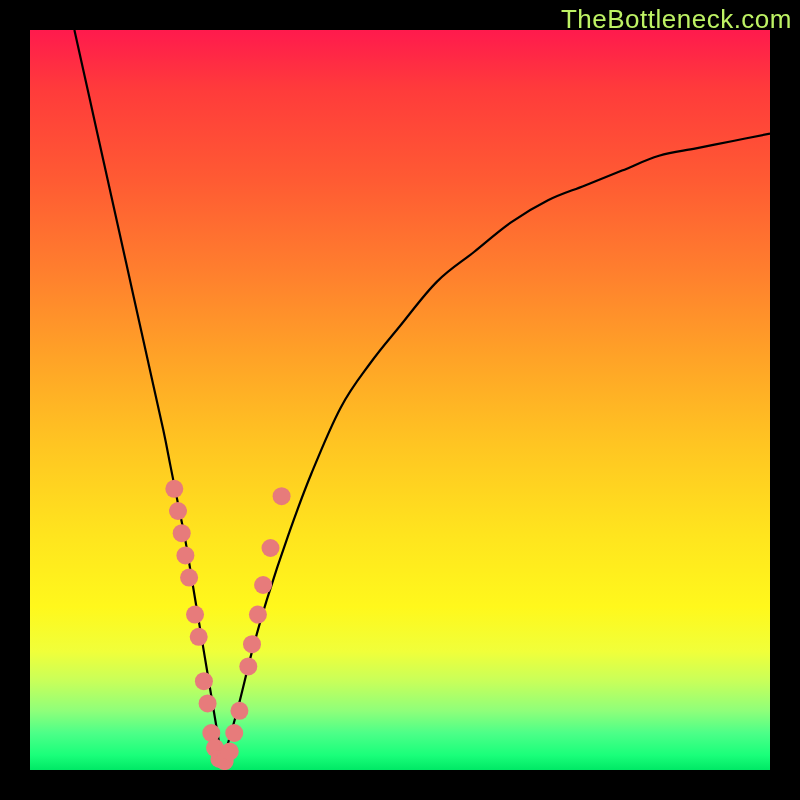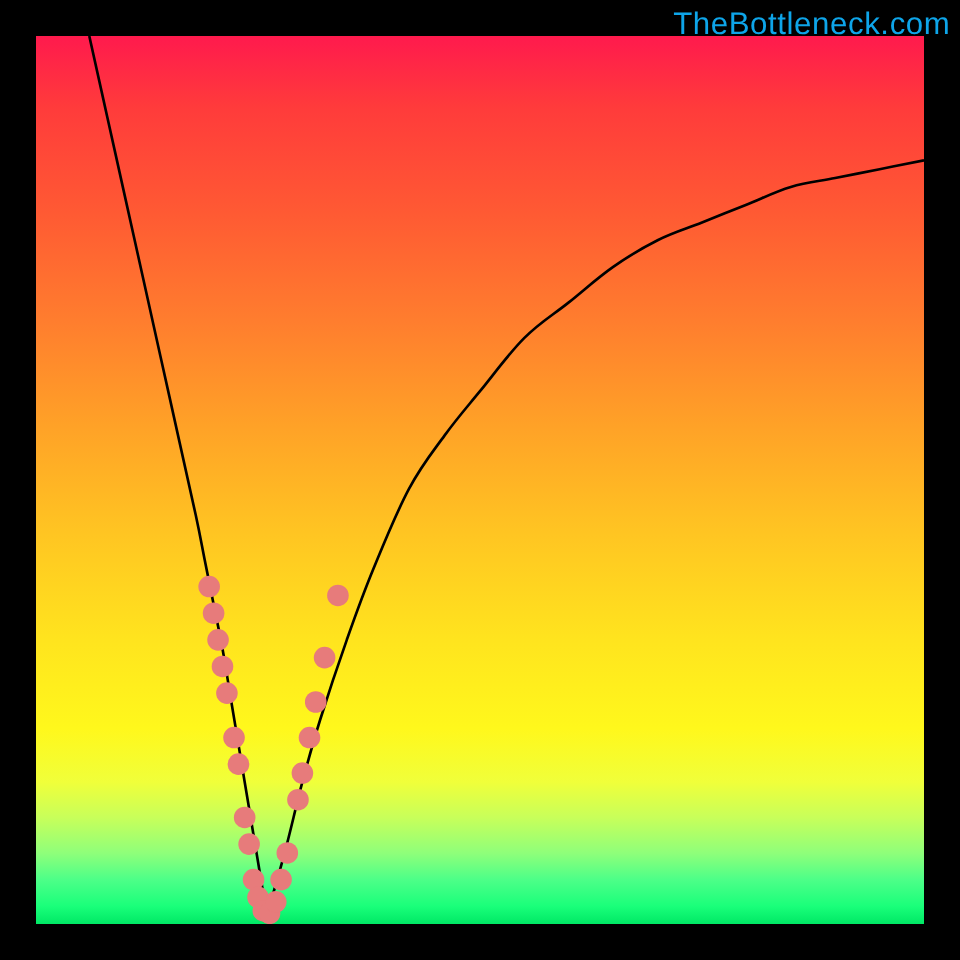--- a/index.html
+++ b/index.html
@@ -30,21 +30,21 @@
       #c8ff5a 88%,
       #8fff7a 92%,
       #4dff88 95%,
       #1aff7a 98%,
       #00e865 100%);
   }
   .watermark {
     position: absolute;
     top: 4px;
     right: 8px;
-    color: #0ea5e9;
+    color: #bef264;
     font-size: 26px;
     letter-spacing: 0.5px;
     z-index: 10;
     pointer-events: none;
     user-select: none;
   }
   svg.plot {
     position: absolute;
     left: 0;
     top: 0;

